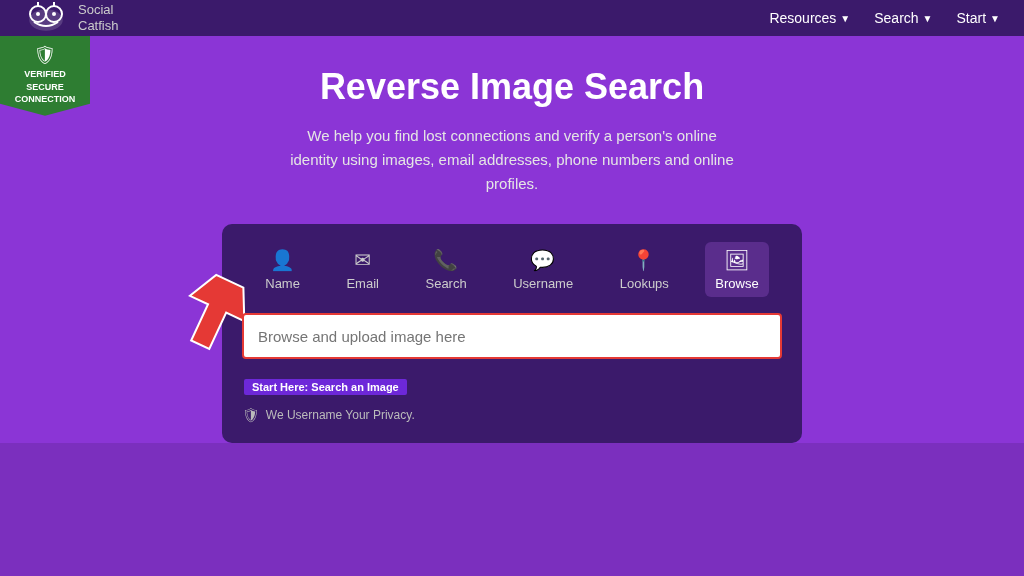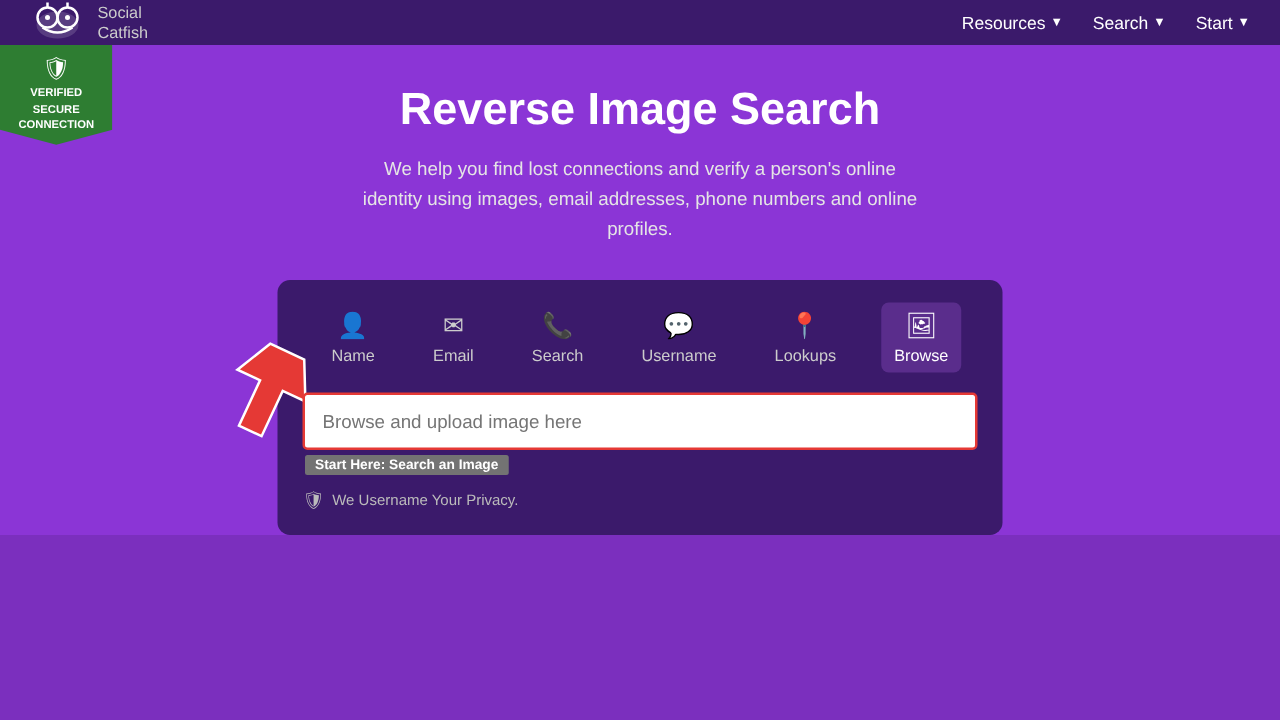--- a/index.html
+++ b/index.html
@@ -155,27 +155,27 @@
       border: 2.5px solid #E53935;
       border-radius: 4px;
       padding: 0 14px;
       font-size: 15px;
       color: #666;
       background: white;
       outline: none;
     }
     .start-here-label {
       display: inline-block;
-      background: #737373;
+      background: #6d28d9;
       color: white;
       font-size: 11px;
       font-weight: bold;
       padding: 2px 8px;
       border-radius: 2px;
-      margin-top: 4px;
+      margin-top: 20px;
       margin-left: 2px;
     }
 
     
     .search-btn {
       position: absolute;
       right: 0;
       top: 0;
       height: 46px;
       background: #2ECC71;

